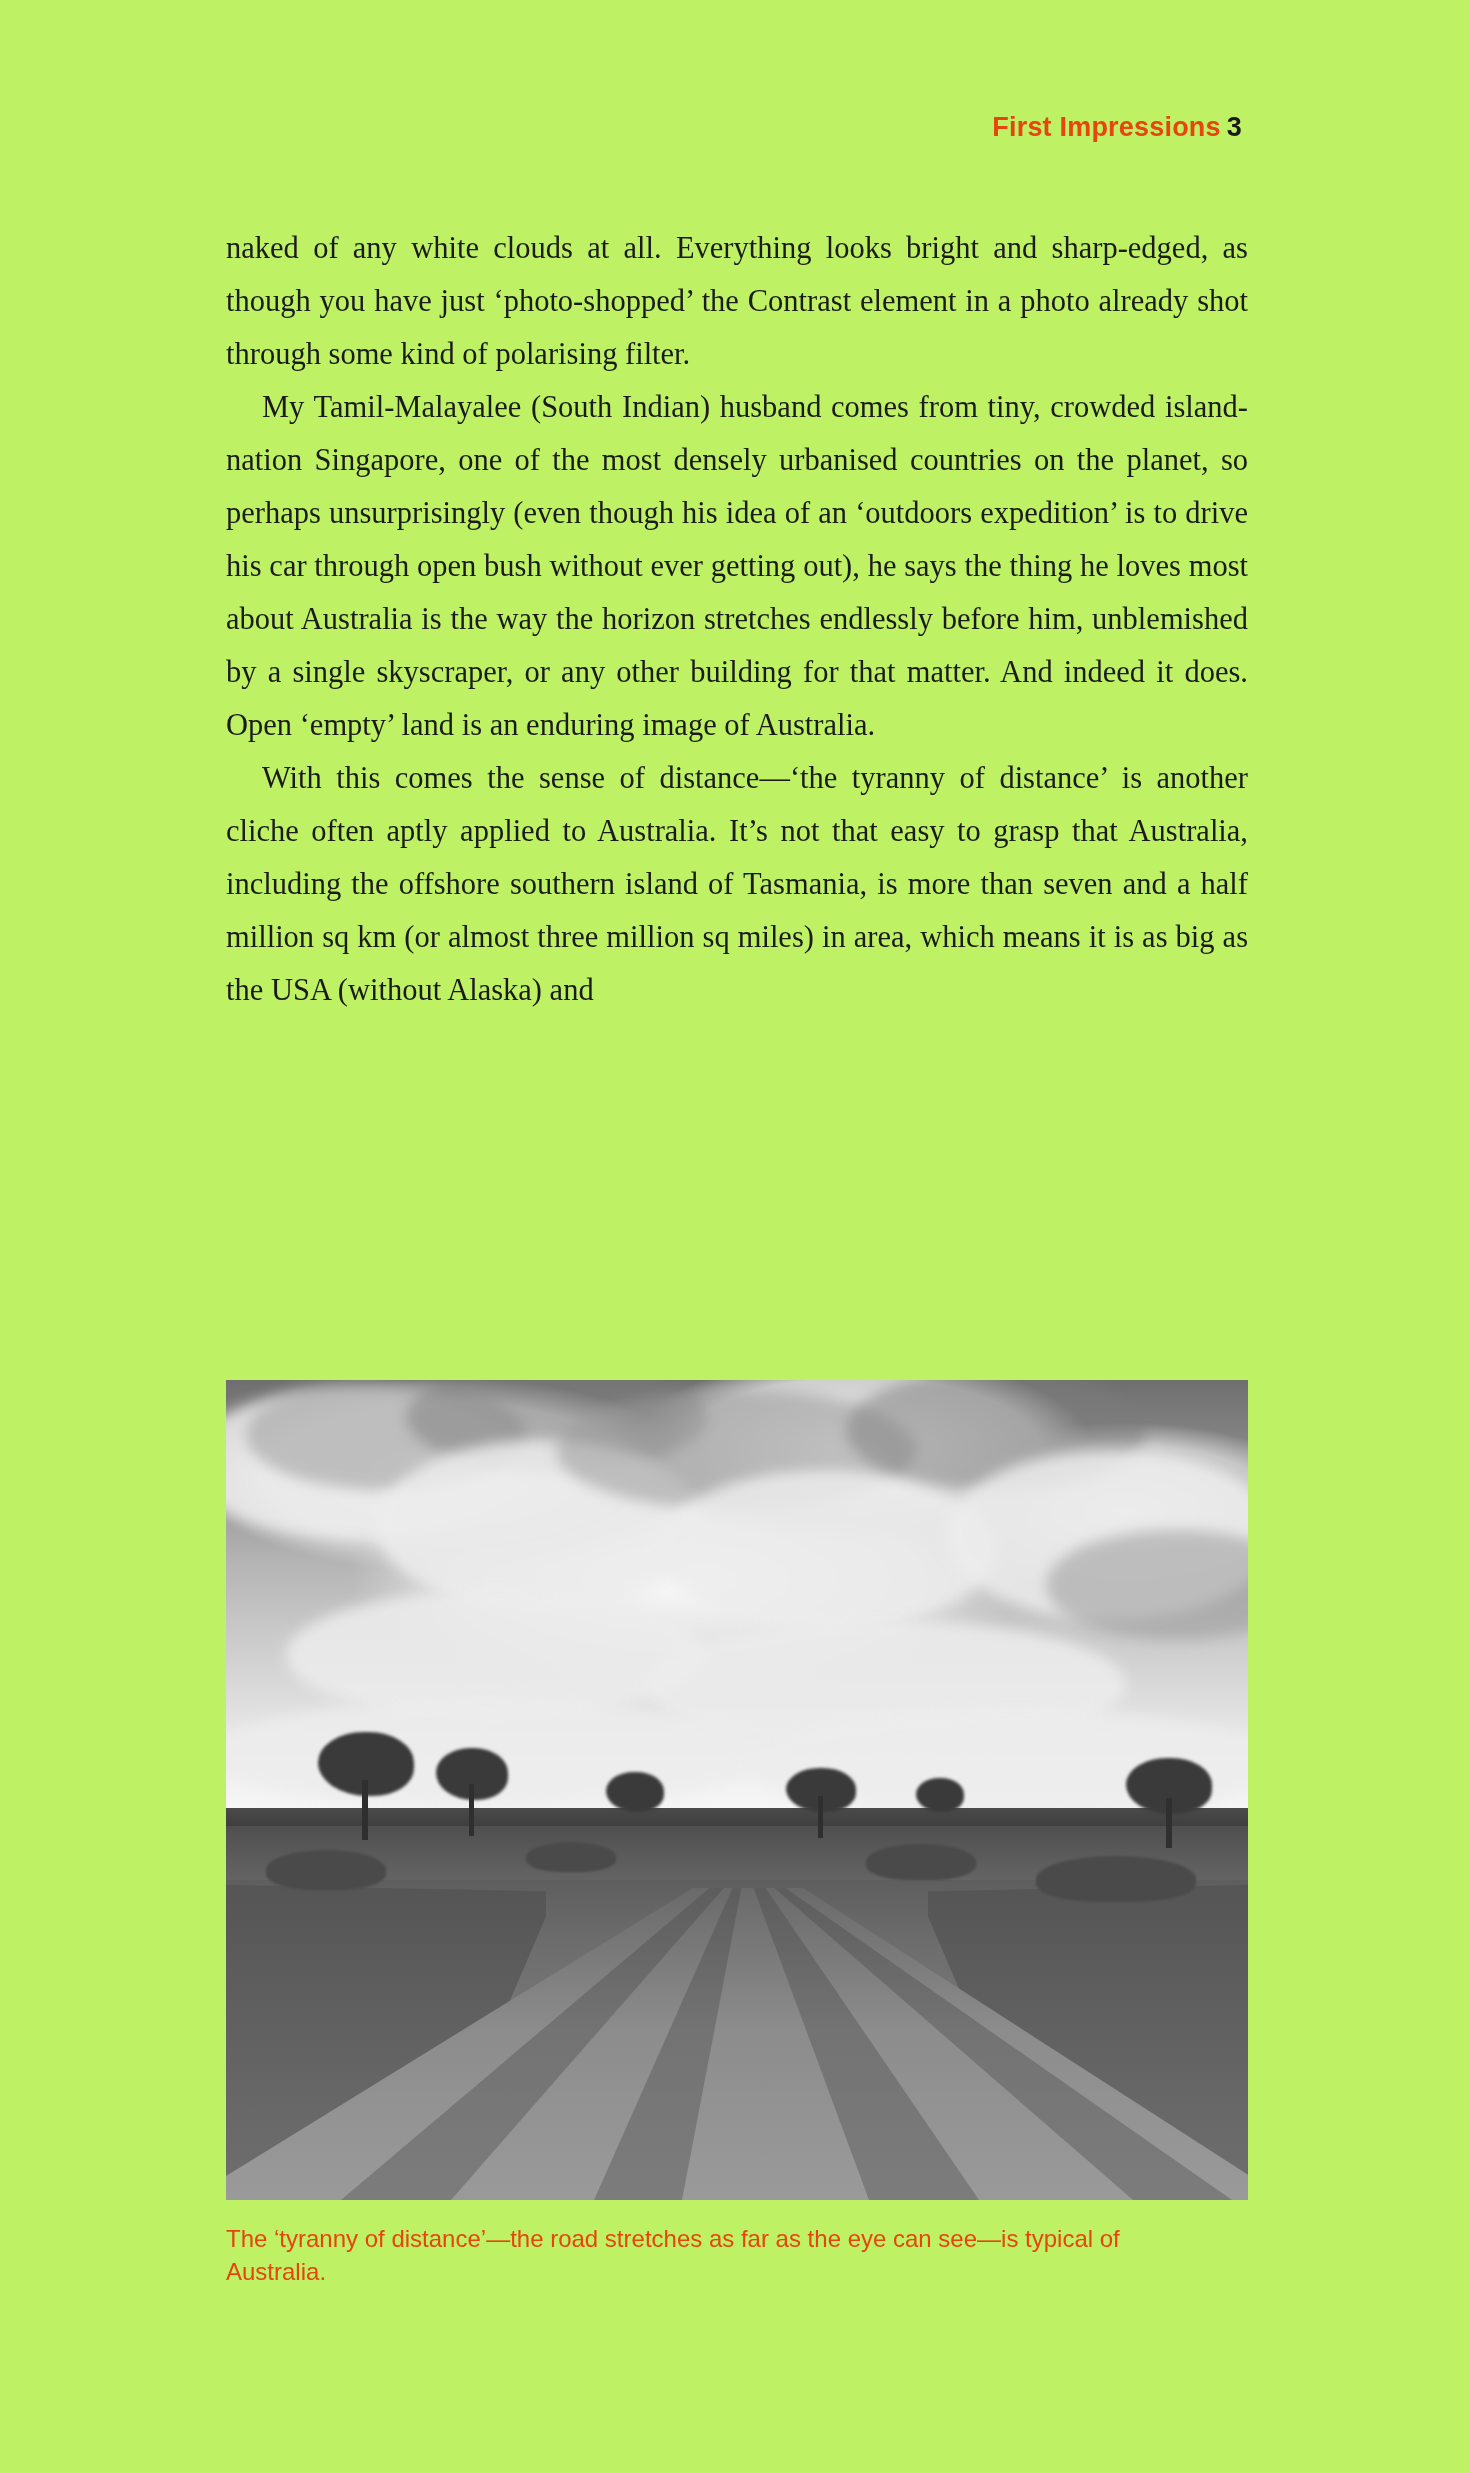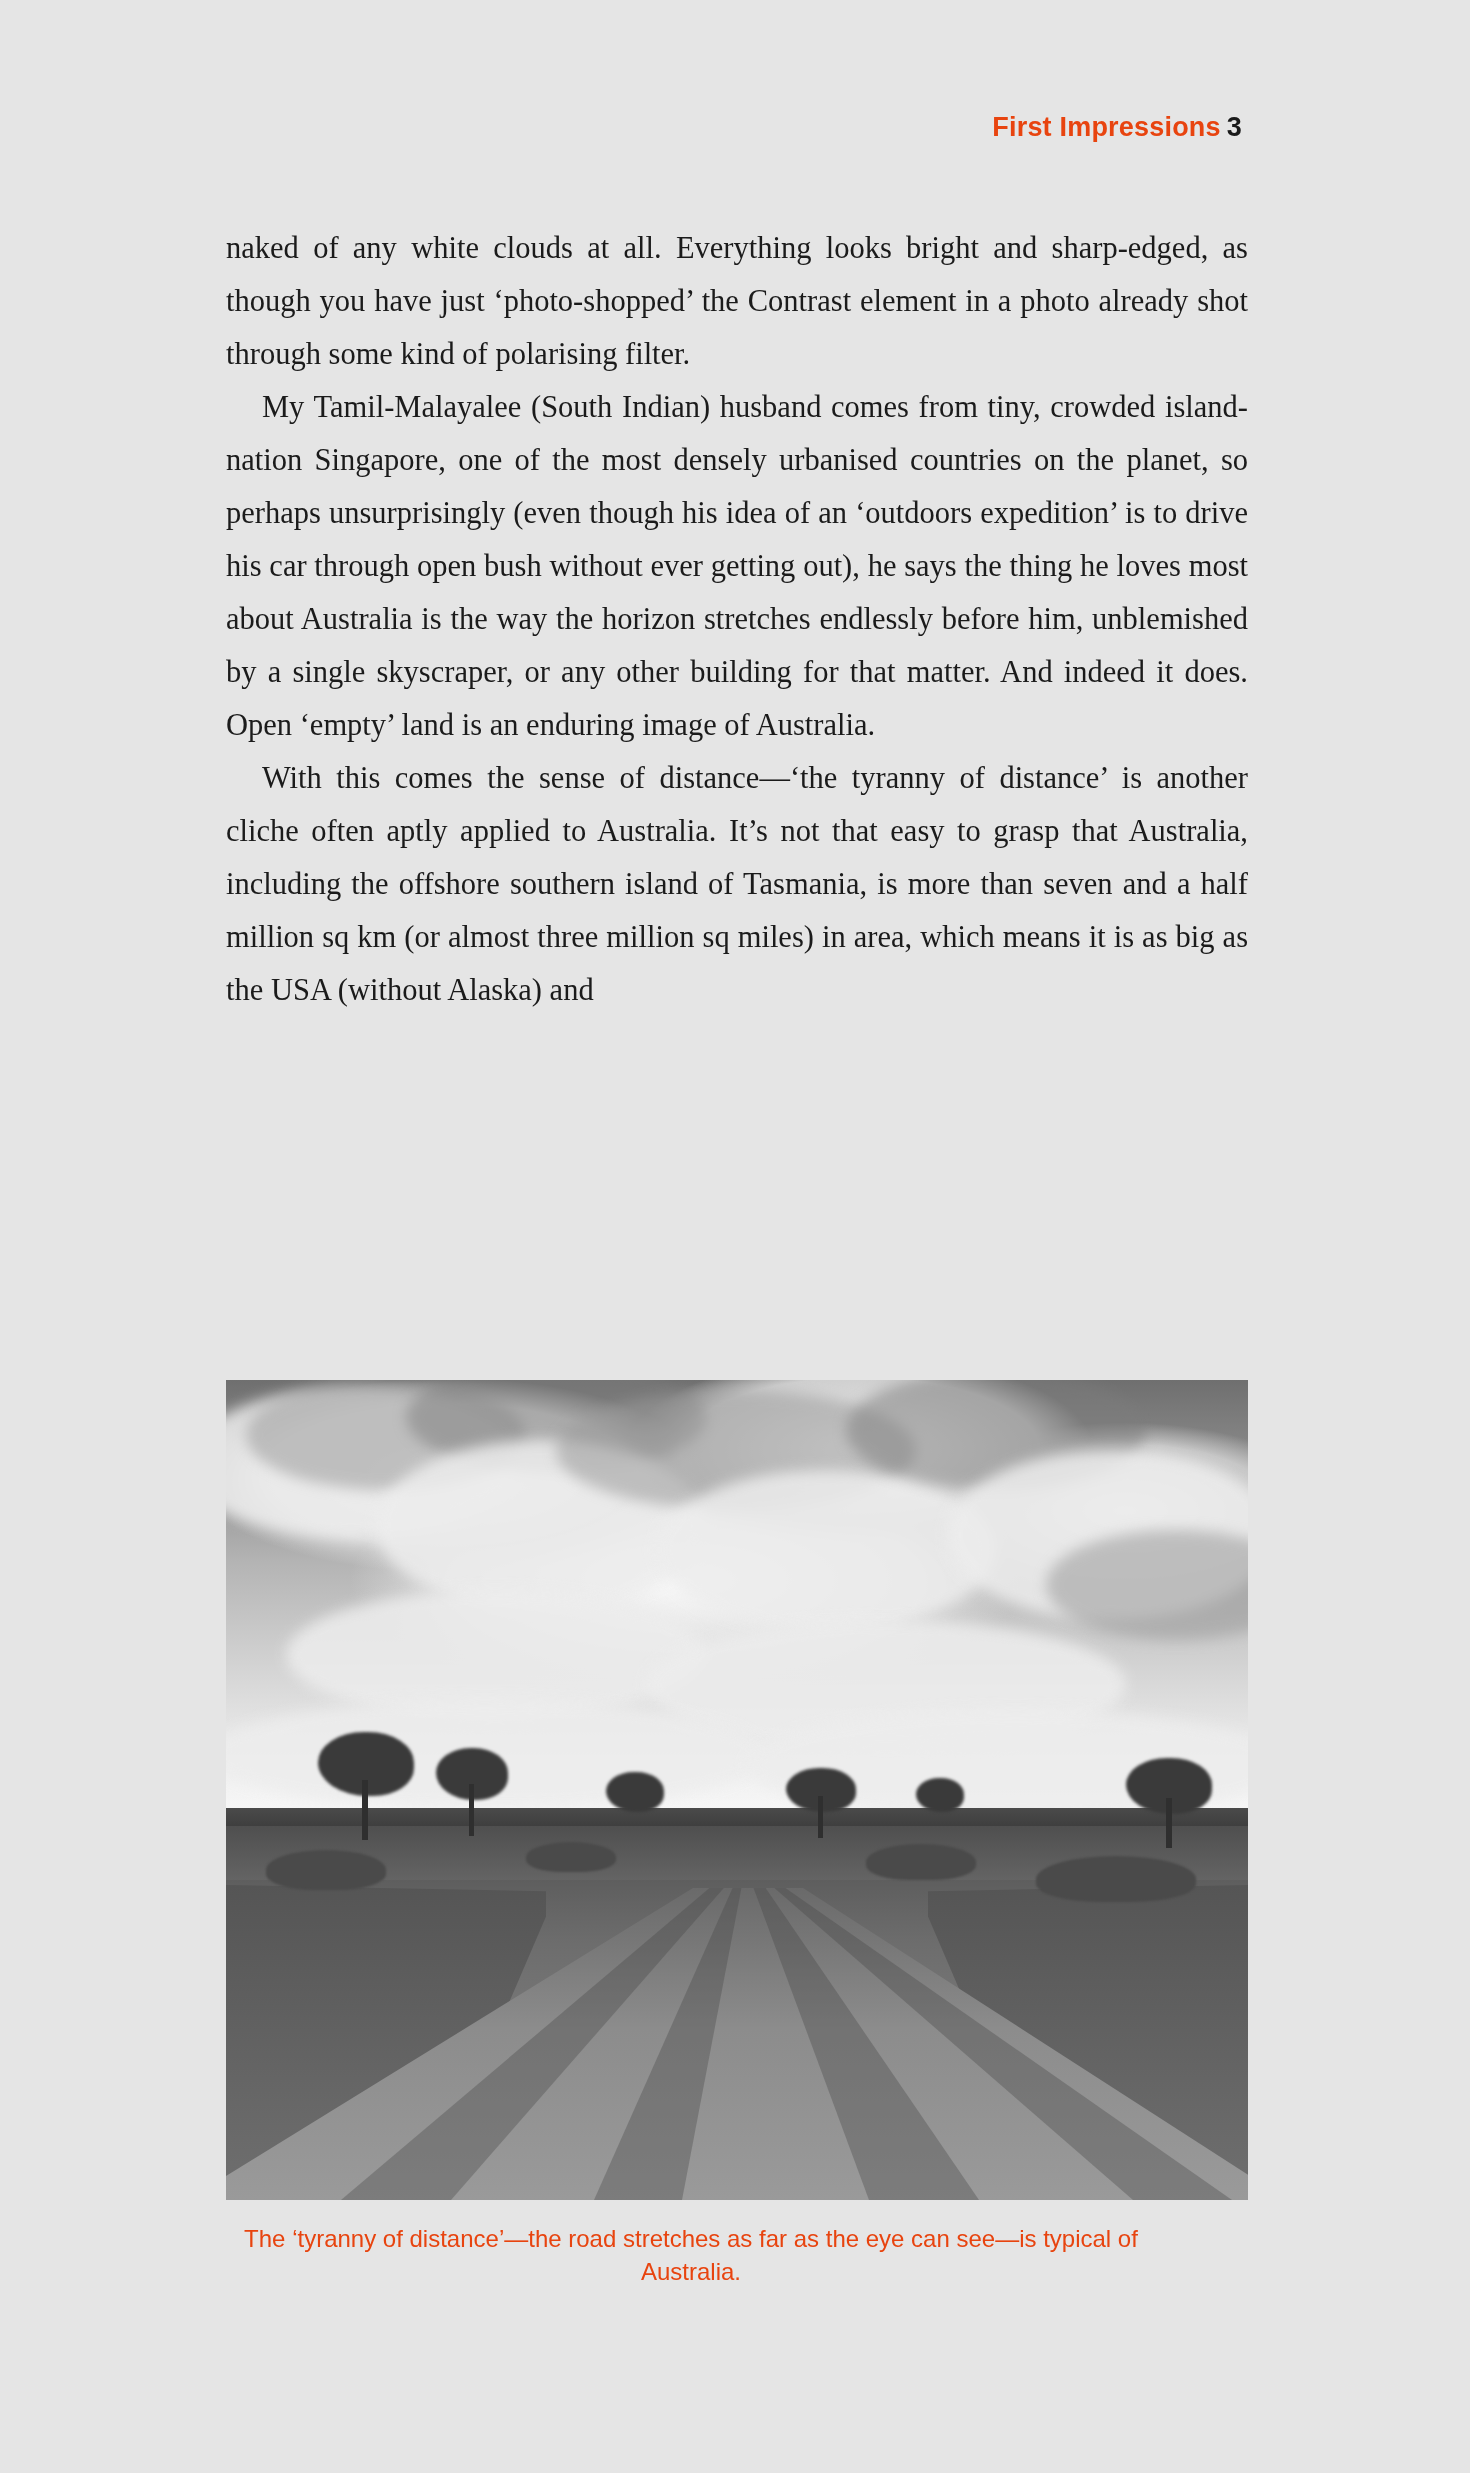--- a/index.html
+++ b/index.html
@@ -11,21 +11,21 @@
     width: 1470px;
     height: 2473px;
     position: relative;
     font-family: "Liberation Serif", serif;
     color: #1a1a1a;
     overflow: hidden;
   }
   .page {
     position: absolute;
     inset: 0;
-    background: #e5e5e5;
+    background: #bef264;
     text-decoration: underline;
   }
   .running-head {
     position: absolute;
     top: 112px;
     right: 228px;
     font-family: "Liberation Sans", sans-serif;
     font-size: 27px;
     font-weight: bold;
     letter-spacing: 0.2px;
@@ -54,21 +54,20 @@
     color: #1b1b1b;
   }
   p.body-par.indent {
     text-indent: 36px;
   }
   .figure {
     position: absolute;
     left: 226px;
     top: 1380px;
     width: 1022px;
-    text-align: center;
   }
   .photo {
     position: relative;
     width: 1022px;
     height: 820px;
     overflow: hidden;
     background: #8d8d8d;
   }
   
   .sky {

